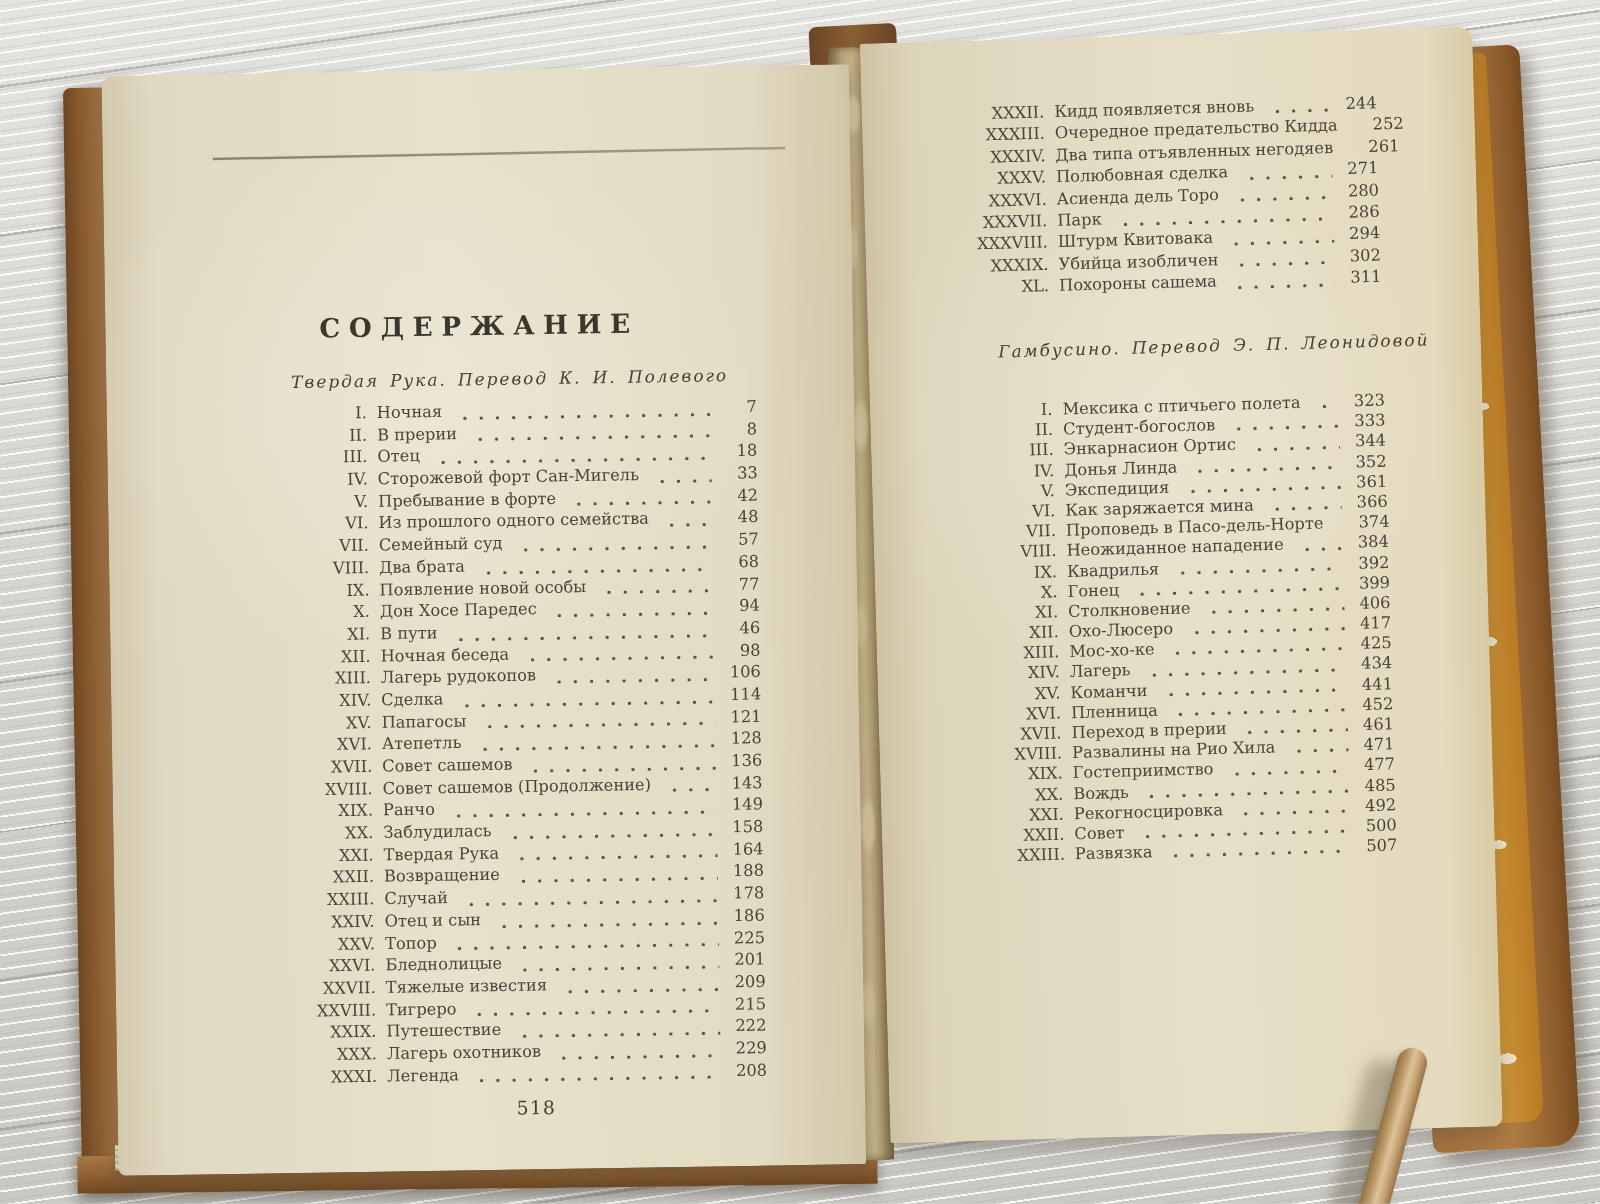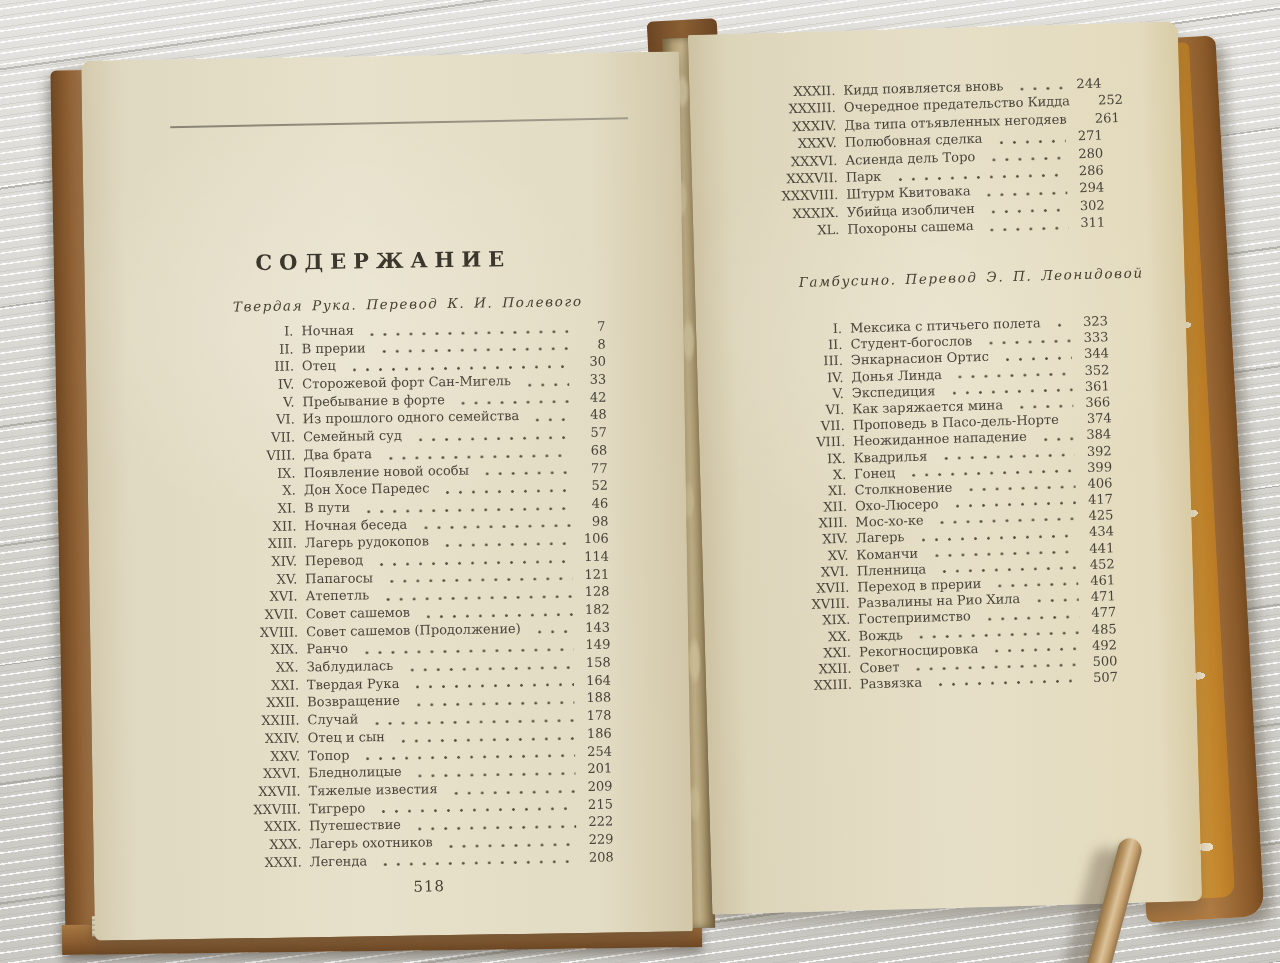--- a/index.html
+++ b/index.html
@@ -208,21 +208,21 @@
           <span class="rom">II.</span>
           <span class="ttl">В прерии</span>
           <span class="leader"></span>
           <span class="pg">8</span>
         </div>
 
         <div class="row">
           <span class="rom">III.</span>
           <span class="ttl">Отец</span>
           <span class="leader"></span>
-          <span class="pg">30</span>
+          <span class="pg">18</span>
         </div>
 
         <div class="row">
           <span class="rom">IV.</span>
           <span class="ttl">Сторожевой форт Сан-Мигель</span>
           <span class="leader"></span>
           <span class="pg">33</span>
         </div>
 
         <div class="row">
@@ -257,21 +257,21 @@
           <span class="rom">IX.</span>
           <span class="ttl">Появление новой особы</span>
           <span class="leader"></span>
           <span class="pg">77</span>
         </div>
 
         <div class="row">
           <span class="rom">X.</span>
           <span class="ttl">Дон Хосе Паредес</span>
           <span class="leader"></span>
-          <span class="pg">52</span>
+          <span class="pg">94</span>
         </div>
 
         <div class="row">
           <span class="rom">XI.</span>
           <span class="ttl">В пути</span>
           <span class="leader"></span>
           <span class="pg">46</span>
         </div>
 
         <div class="row">
@@ -283,21 +283,21 @@
 
         <div class="row">
           <span class="rom">XIII.</span>
           <span class="ttl">Лагерь рудокопов</span>
           <span class="leader"></span>
           <span class="pg">106</span>
         </div>
 
         <div class="row">
           <span class="rom">XIV.</span>
-          <span class="ttl">Перевод</span>
+          <span class="ttl">Сделка</span>
           <span class="leader"></span>
           <span class="pg">114</span>
         </div>
 
         <div class="row">
           <span class="rom">XV.</span>
           <span class="ttl">Папагосы</span>
           <span class="leader"></span>
           <span class="pg">121</span>
         </div>
@@ -306,21 +306,21 @@
           <span class="rom">XVI.</span>
           <span class="ttl">Атепетль</span>
           <span class="leader"></span>
           <span class="pg">128</span>
         </div>
 
         <div class="row">
           <span class="rom">XVII.</span>
           <span class="ttl">Совет сашемов</span>
           <span class="leader"></span>
-          <span class="pg">182</span>
+          <span class="pg">136</span>
         </div>
 
         <div class="row">
           <span class="rom">XVIII.</span>
           <span class="ttl">Совет сашемов (Продолжение)</span>
           <span class="leader"></span>
           <span class="pg">143</span>
         </div>
 
         <div class="row">
@@ -362,21 +362,21 @@
           <span class="rom">XXIV.</span>
           <span class="ttl">Отец и сын</span>
           <span class="leader"></span>
           <span class="pg">186</span>
         </div>
 
         <div class="row">
           <span class="rom">XXV.</span>
           <span class="ttl">Топор</span>
           <span class="leader"></span>
-          <span class="pg">254</span>
+          <span class="pg">225</span>
         </div>
 
         <div class="row">
           <span class="rom">XXVI.</span>
           <span class="ttl">Бледнолицые</span>
           <span class="leader"></span>
           <span class="pg">201</span>
         </div>
 
         <div class="row">

